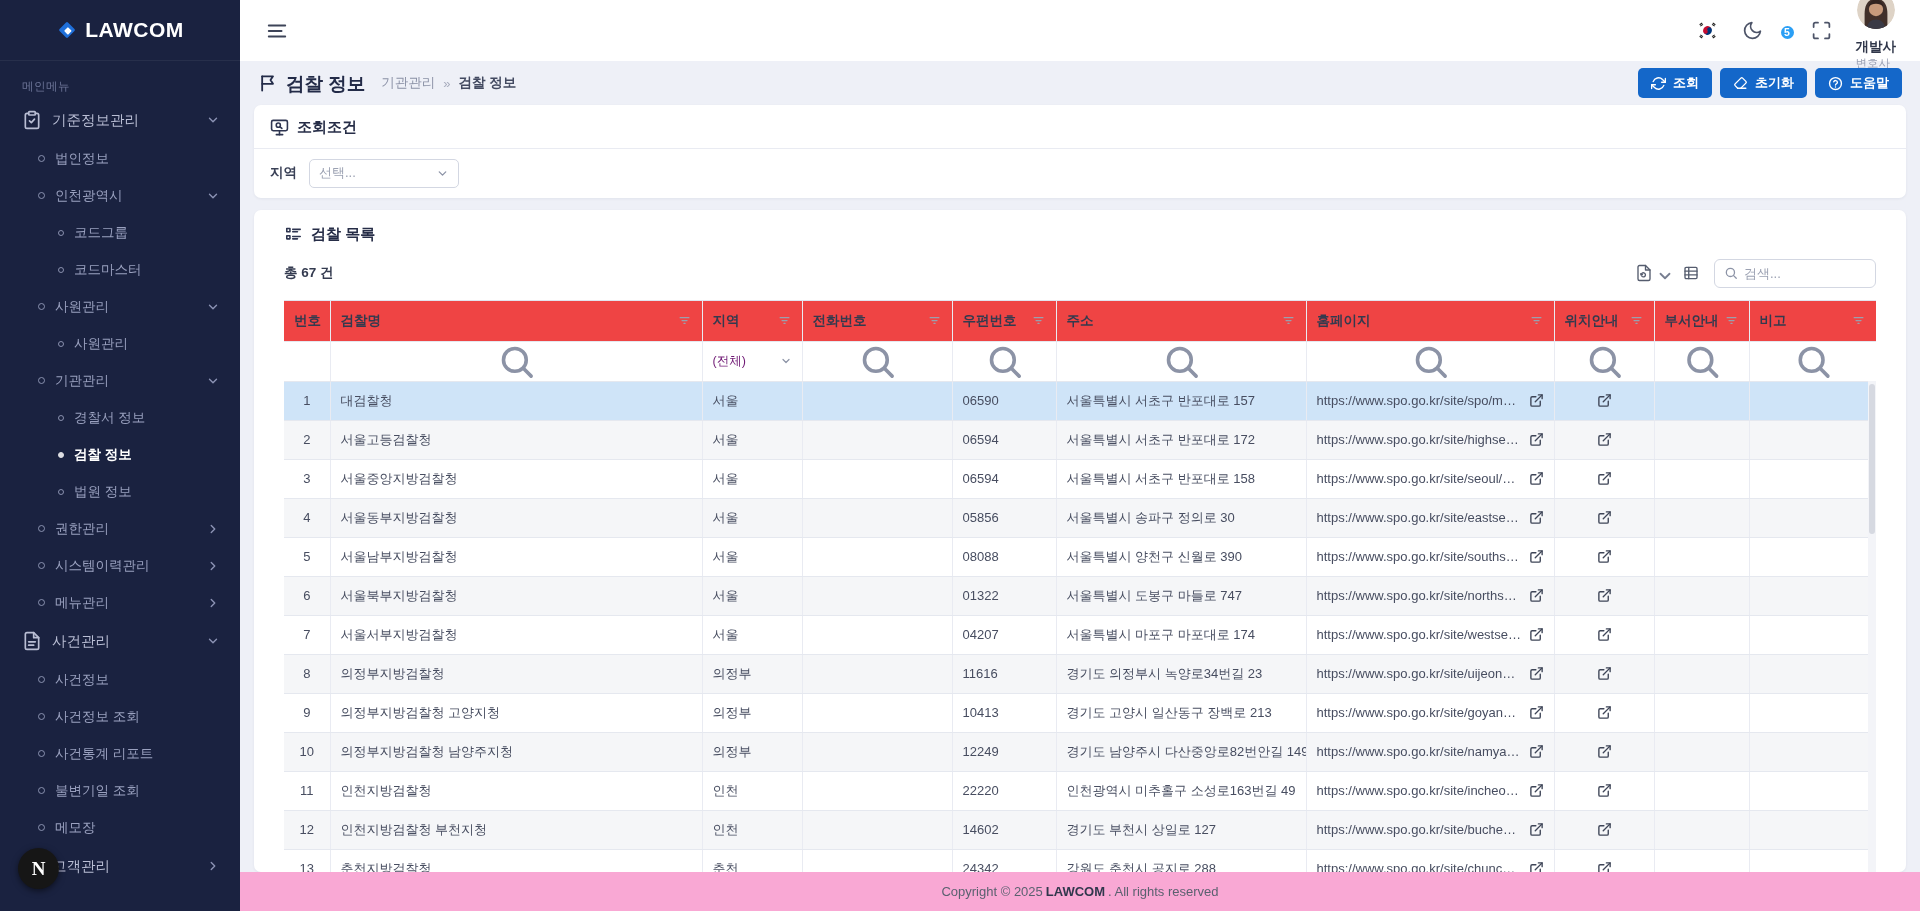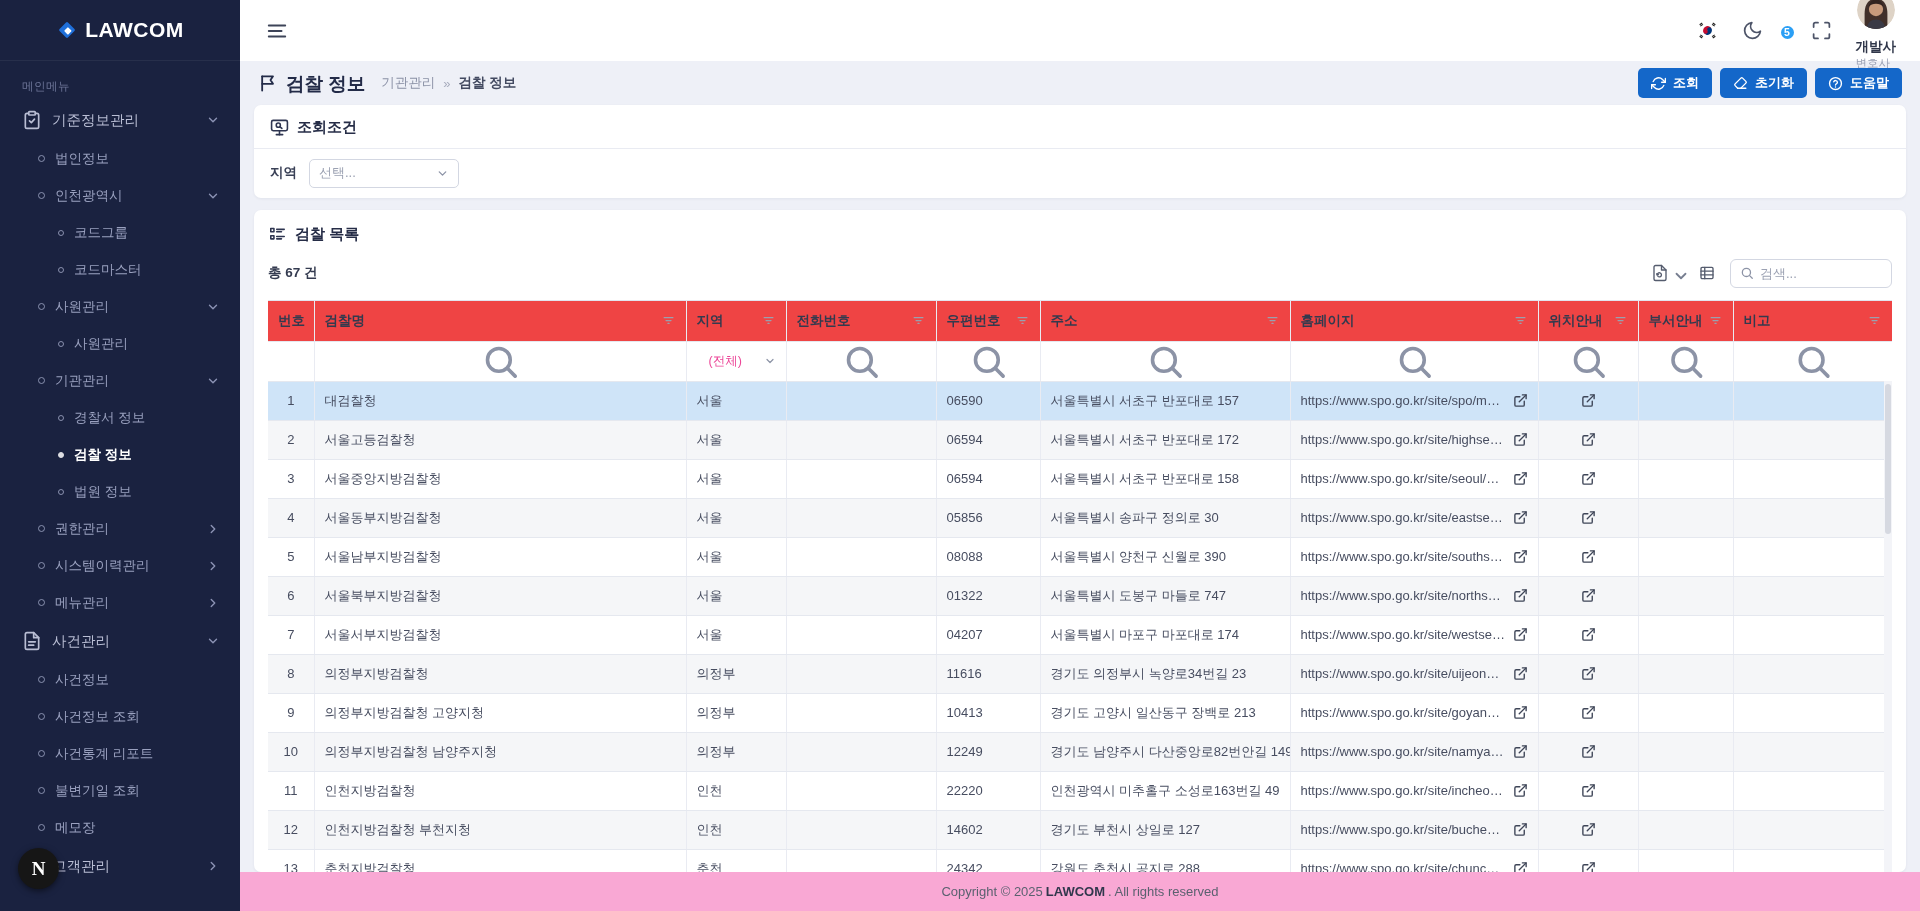--- a/index.html
+++ b/index.html
@@ -70,21 +70,21 @@
   .card-head .ch-icon { width:19px; height:19px; color:#2e3550; }
   .card-title { font-size:15px; font-weight:bold; color:#262d47; }
   .card-divider { height:1px; background:#e9ebf2; margin:9px -16px 9px; }
   .filter-body { display:flex; align-items:center; gap:12px; height:30px; }
   .field-label { font-size:13.5px; font-weight:bold; color:#3a4157; }
   .select { width:150px; height:29px; border:1px solid #d3d7e2; border-radius:5px;
     display:flex; align-items:center; padding:0 9px; color:#9ba1b2; font-size:13px;
     background:#fff; cursor:pointer; }
   .select .chev { margin-left:auto; width:13px; height:13px; color:#8c93a6; }
 
-  .card-list { margin-top:12px; height:662px; padding:12px 14px; overflow:hidden; }
+  .card-list { margin-top:12px; height:662px; padding:12px 30px; overflow:hidden; }
   .list-toolbar { display:flex; align-items:center; margin-top:12px; height:30px; }
   .total-text { font-size:13.5px; font-weight:bold; color:#343b50; }
   .lt-right { margin-left:auto; display:flex; align-items:center; gap:14px; }
   .tool-ic { display:flex; align-items:center; gap:3px; color:#555c6e; cursor:pointer; }
   .tool-ic svg { width:18px; height:18px; }
   .tool-ic .chev { width:12px; height:12px; color:#777e90; }
   .search-box { width:162px; height:29px; border:1px solid #d3d7e2; border-radius:6px;
     display:flex; align-items:center; padding:0 9px; gap:6px; background:#fff; }
   .search-box svg { width:14px; height:14px; color:#8c93a6; flex:0 0 auto; }
   .search-box input { border:none; outline:none; width:100%; font-size:13px;
@@ -96,21 +96,21 @@
   table { width:100%; border-collapse:collapse; table-layout:fixed; }
   th, td { border-right:1px solid #e9ebf2; border-bottom:1px solid #e5e8ef;
     font-size:13px; color:#474d60; padding:0 10px; overflow:hidden; white-space:nowrap; }
   th:last-child, td:last-child { border-right:none; }
   thead th { height:40px; text-align:left; font-size:13.5px; font-weight:bold;
     color:#333a4e; background:#ef4444; position:relative; }
   thead th .hd { display:flex; align-items:center; }
   thead th .flt { margin-left:auto; width:15px; height:15px; color:#9aa0ae; cursor:pointer; }
   tr.filter-row td { height:40px; background:#fff; }
   tr.filter-row .mag { width:14px; height:14px; color:#8c93a6; }
-  .fsel { display:flex; align-items:center; font-size:12.5px; color:#ec4899; cursor:pointer;margin-left:12px; }
+  .fsel { display:flex; align-items:center; font-size:12.5px; color:#701a75; cursor:pointer; }
   .fsel .chev { margin-left:auto; width:12px; height:12px; color:#8c93a6; }
   tbody td { height:39px; }
   tbody tr:nth-child(even) td { background:#f5f6f8; }
   tbody tr.selected td { background:#cfe4f8; }
   td.c-center { text-align:center; }
   .url-cell { display:flex; align-items:center; gap:7px; }
   .url-text { overflow:hidden; text-overflow:ellipsis; white-space:nowrap; }
   .ext-ic { width:15px; height:15px; color:#3e4557; flex:0 0 auto; cursor:pointer; }
   .loc-cell { display:flex; justify-content:center; }
   .vscroll { position:absolute; right:0; top:80px; bottom:0; width:8px; background:#f3f4f8; }

